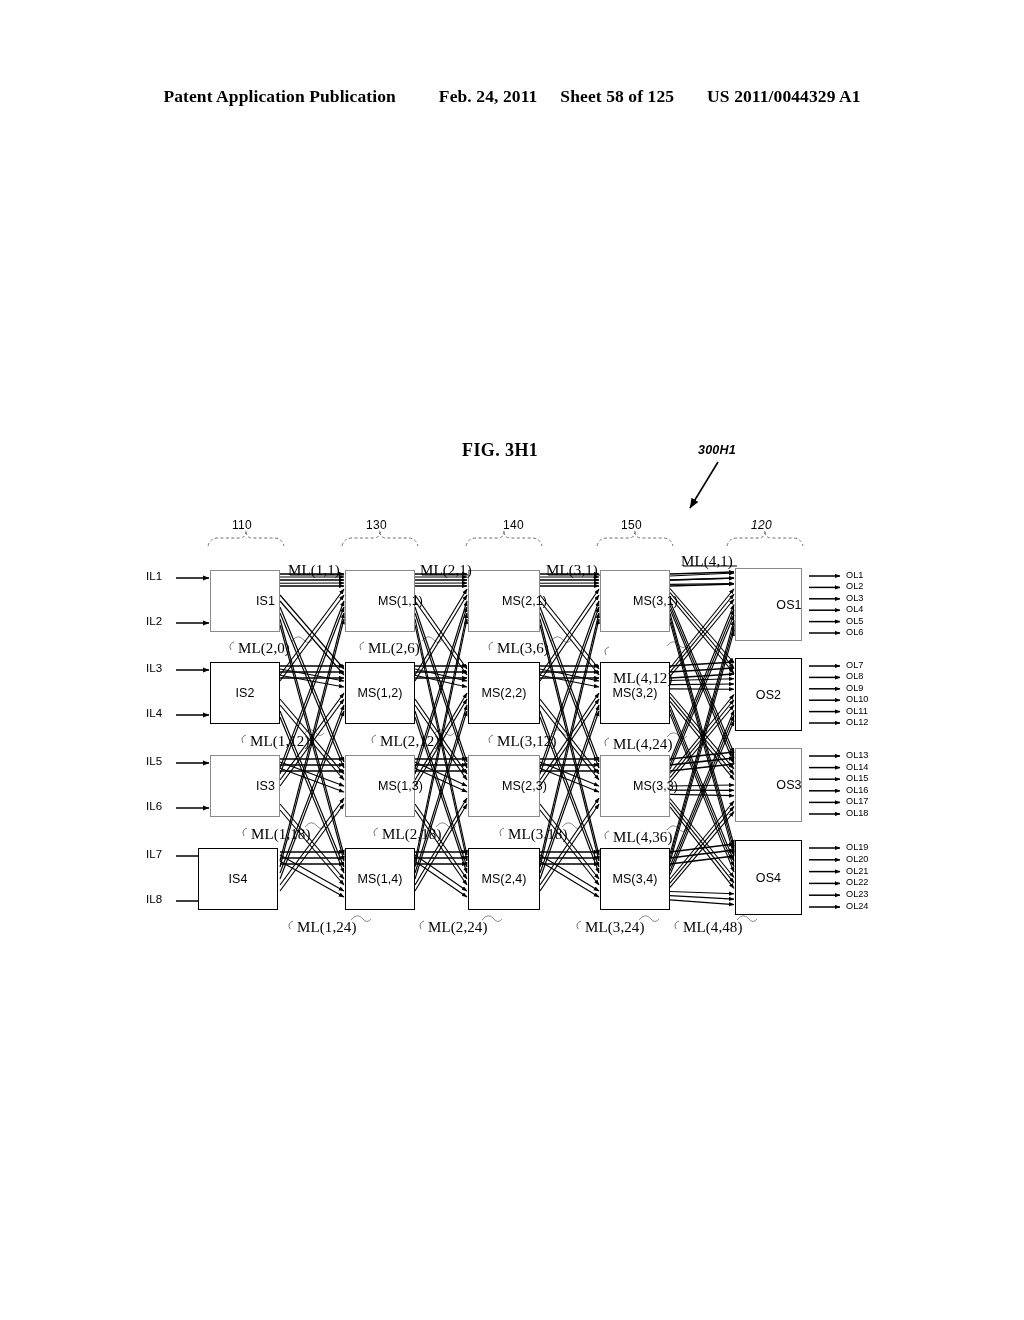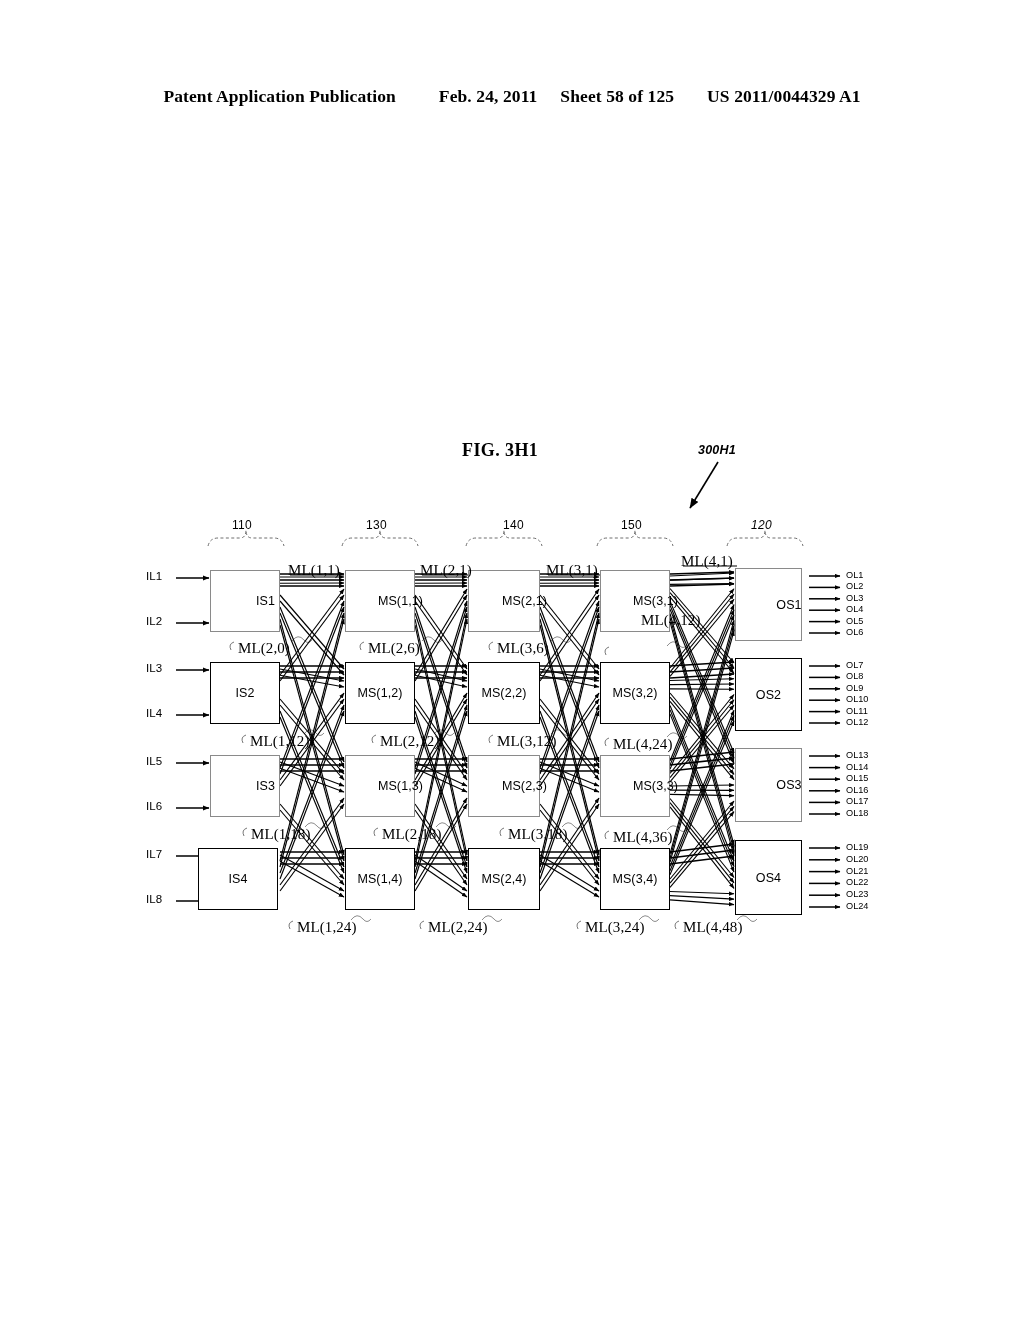--- a/index.html
+++ b/index.html
@@ -532,18 +532,18 @@
       <div class="ml-label" style="left: 368px; top: 640px;">ML(2,6)</div>
       <div class="ml-label" style="left: 380px; top: 733px;">ML(2,12)</div>
       <div class="ml-label" style="left: 382px; top: 826px;">ML(2,18)</div>
       <div class="ml-label" style="left: 428px; top: 919px;">ML(2,24)</div>
       <div class="ml-label" style="left: 546px; top: 562px;">ML(3,1)</div>
       <div class="ml-label" style="left: 497px; top: 640px;">ML(3,6)</div>
       <div class="ml-label" style="left: 497px; top: 733px;">ML(3,12)</div>
       <div class="ml-label" style="left: 508px; top: 826px;">ML(3,18)</div>
       <div class="ml-label" style="left: 585px; top: 919px;">ML(3,24)</div>
       <div class="ml-label" style="left: 681px; top: 553px;">ML(4,1)</div>
-      <div class="ml-label" style="left: 613px; top: 612px; margin-left: 28px;">ML(4,12)</div>
+      <div class="ml-label" style="left: 613px; top: 670px;">ML(4,12)</div>
       <div class="ml-label" style="left: 613px; top: 736px;">ML(4,24)</div>
       <div class="ml-label" style="left: 613px; top: 829px;">ML(4,36)</div>
       <div class="ml-label" style="left: 683px; top: 919px;">ML(4,48)</div>
     </div>
 </div>
 
 </body></html>

